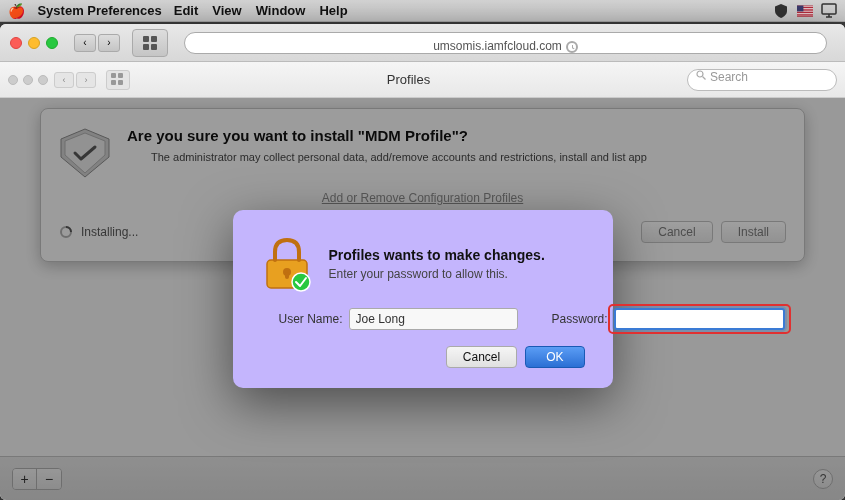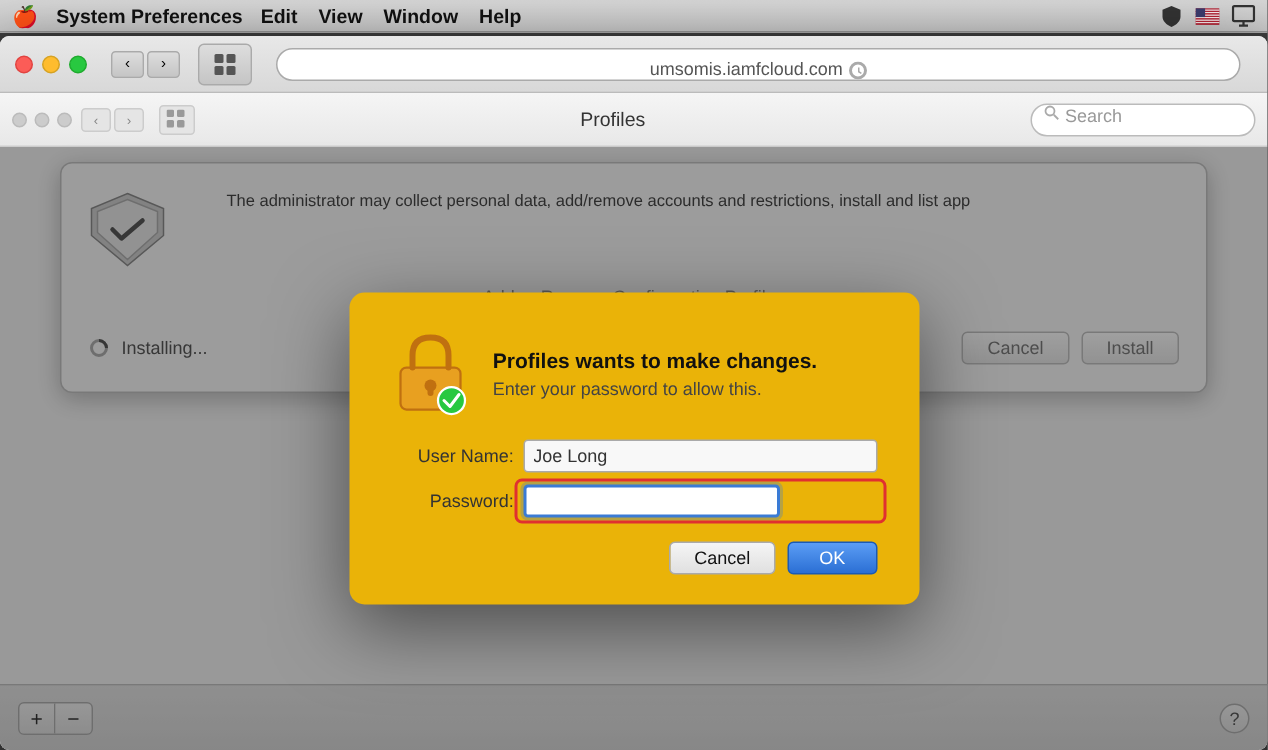--- a/index.html
+++ b/index.html
@@ -287,21 +287,21 @@
       position: absolute;
       top: 0; left: 0; right: 0; bottom: 0;
       background: rgba(0,0,0,0.35);
       display: flex;
       align-items: center;
       justify-content: center;
       z-index: 100;
     }
     .auth-dialog {
       width: 380px;
-      background: #eab308;
+      background: #c4b5fd;
       border-radius: 10px;
       box-shadow: 0 15px 50px rgba(0,0,0,0.5);
       padding: 24px 28px 20px;
     }
     .auth-header {
       display: flex;
       align-items: center;
       gap: 16px;
       margin-bottom: 14px;
     }
@@ -310,21 +310,21 @@
       font-weight: bold;
       color: #111;
       margin-bottom: 4px;
     }
     .auth-subtitle {
       font-size: 12px;
       color: #444;
     }
     .auth-fields {
       display: flex;
-      flex-direction: column;
+      flex-direction: row;
       gap: 8px;
       margin-bottom: 16px;
     }
     .auth-field-row {
       display: flex;
       align-items: center;
       gap: 6px;
     }
     .auth-label {
       font-size: 12px;
@@ -503,20 +503,21 @@
 
       <div style="position:absolute; top:10px; left:40px; right:40px; background:#f0f0f0; border:1px solid #bbb; border-radius:8px; padding:18px; box-shadow: 0 4px 16px rgba(0,0,0,0.25);">
         <div class="mdm-header">
 
           <svg width="52" height="52" viewBox="0 0 52 52">
             <polygon points="26,2 50,12 50,30 26,50 2,30 2,12" fill="#c8c8c8" stroke="#888" stroke-width="1"></polygon>
             <polygon points="26,6 46,14 46,28 26,46 6,28 6,14" fill="#e0e0e0" stroke="#aaa" stroke-width="1"></polygon>
             <polyline points="16,26 22,32 36,20" fill="none" stroke="#555" stroke-width="3" stroke-linecap="round" stroke-linejoin="round"></polyline>
           </svg>
           <div>
+            <div class="mdm-title">Are you sure you want to install "MDM Profile"?</div>
             <div class="mdm-desc">The administrator may collect personal data, add/remove accounts and restrictions, install and list app</div>
           </div>
         </div>
 
         <div style="font-size:12px; color:#888; text-decoration:underline; text-align:center; margin:8px 0;">Add or Remove Configuration Profiles</div>
 
         <div class="mdm-footer">
 
           <svg width="14" height="14" viewBox="0 0 14 14">
             <circle cx="7" cy="7" r="5" fill="none" stroke="#aaa" stroke-width="2"></circle>

